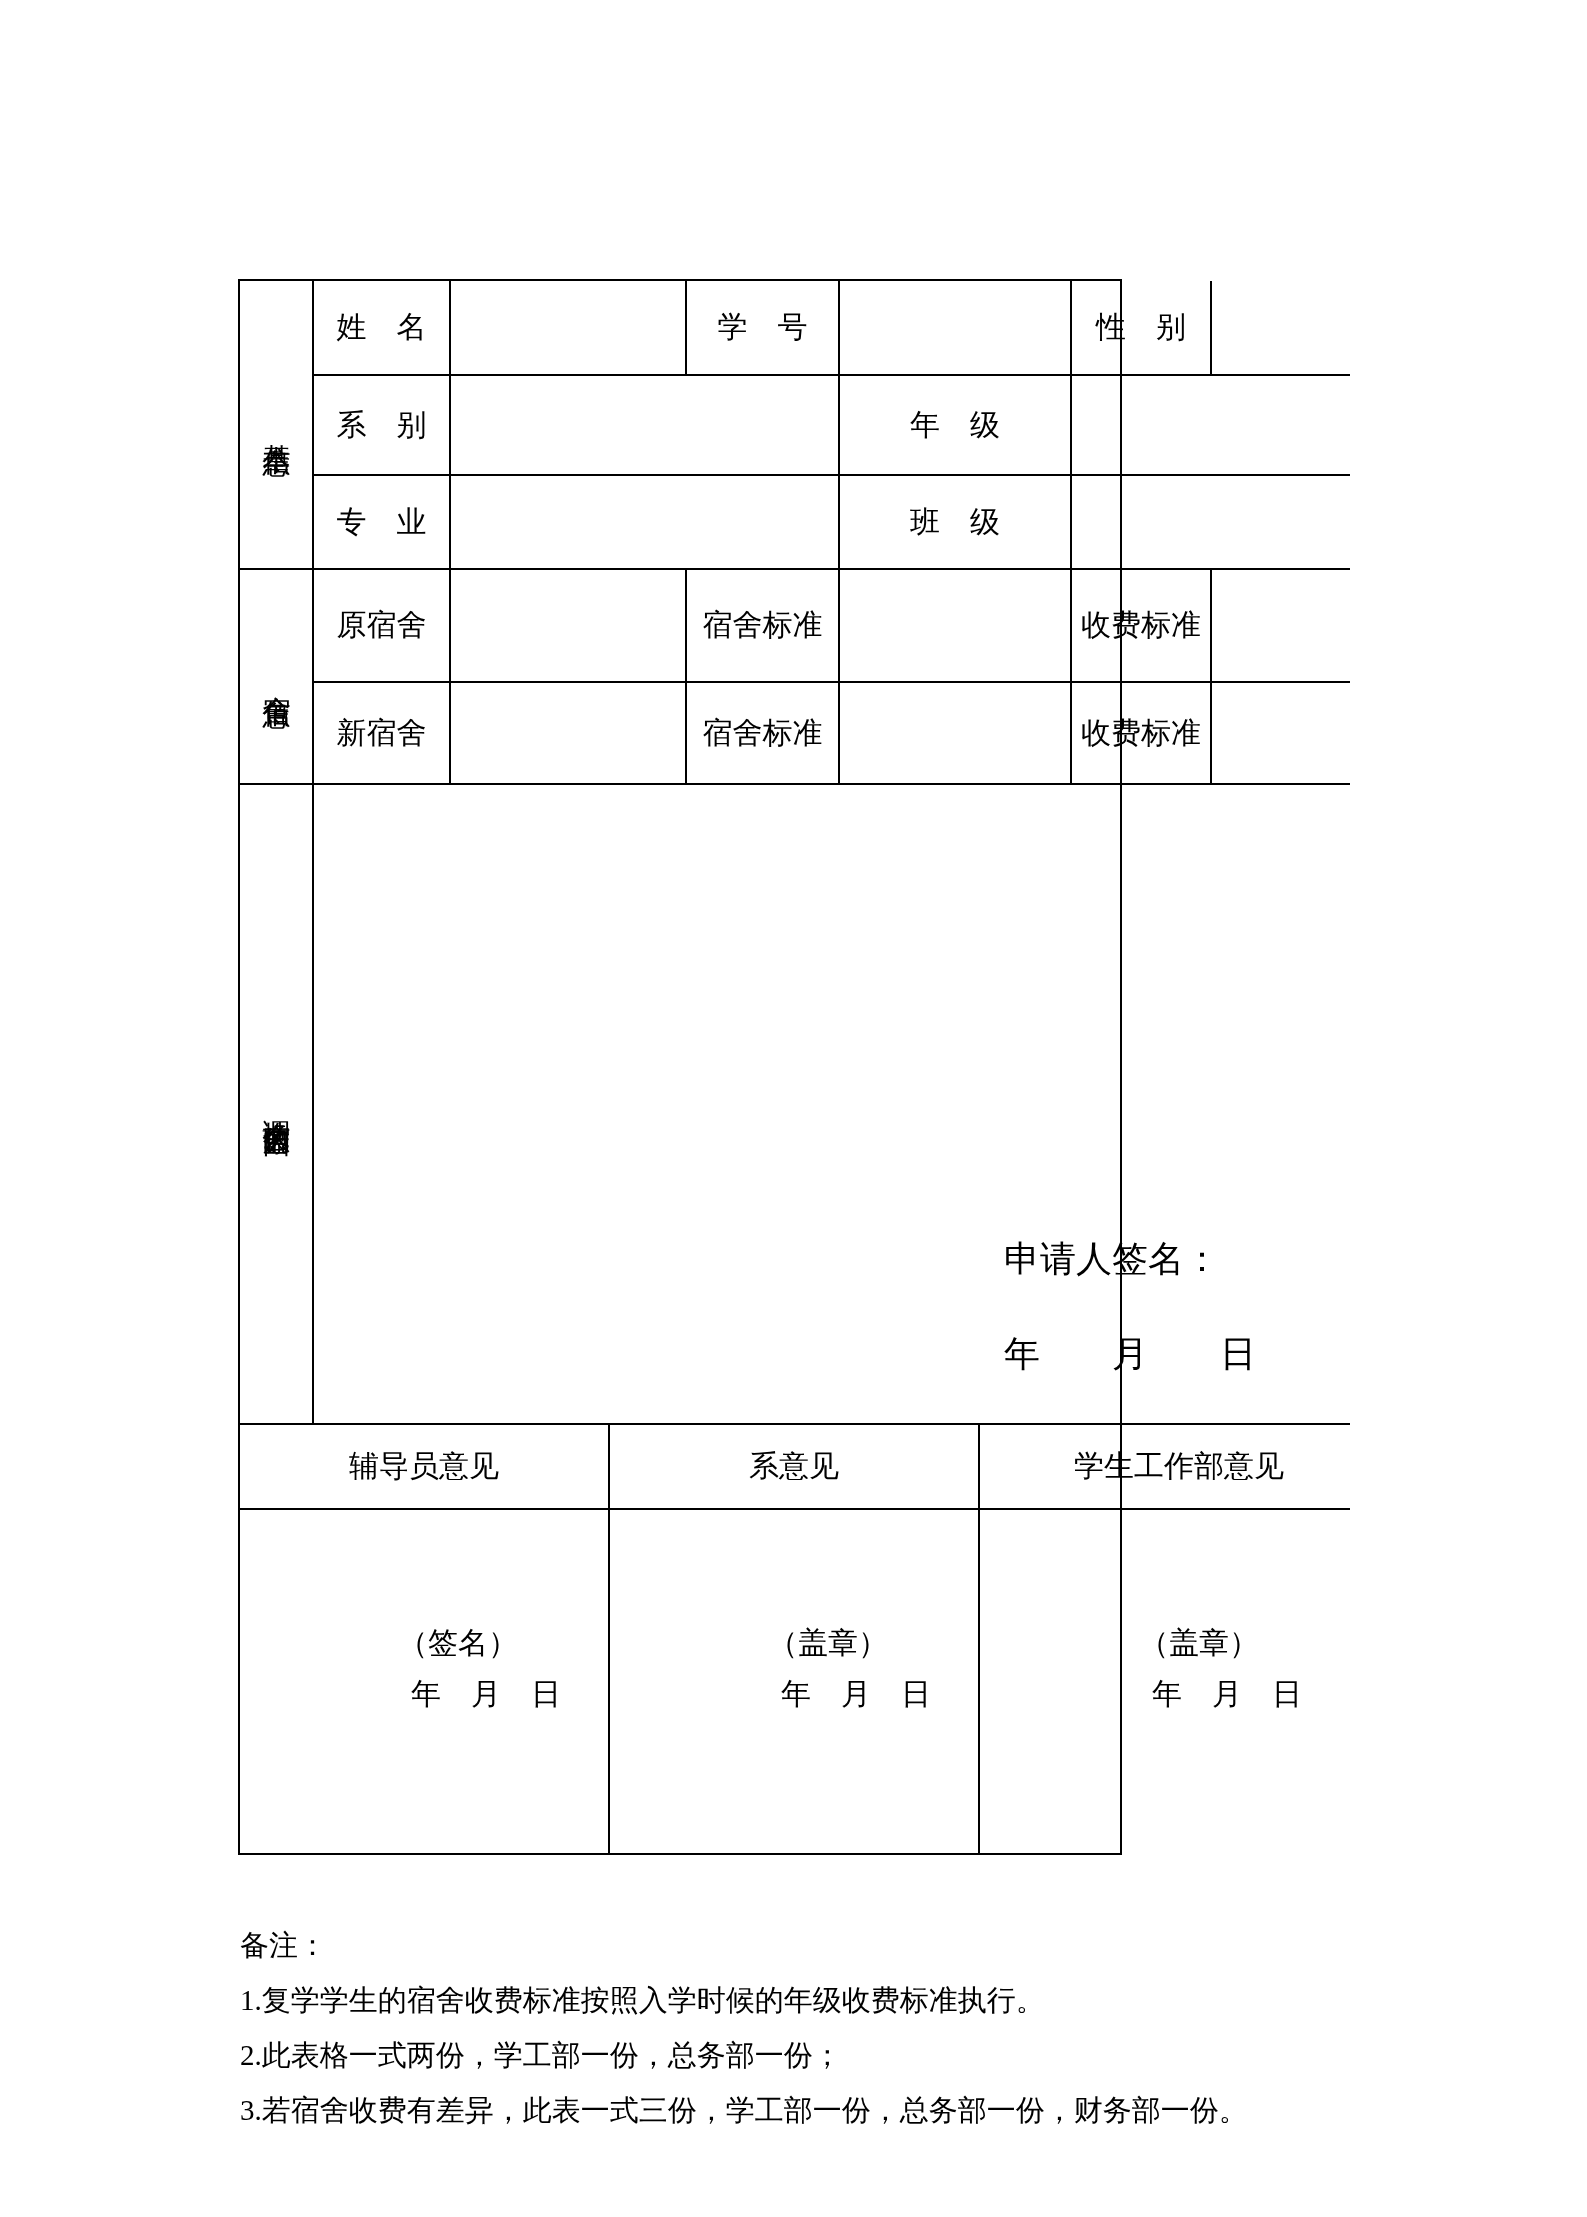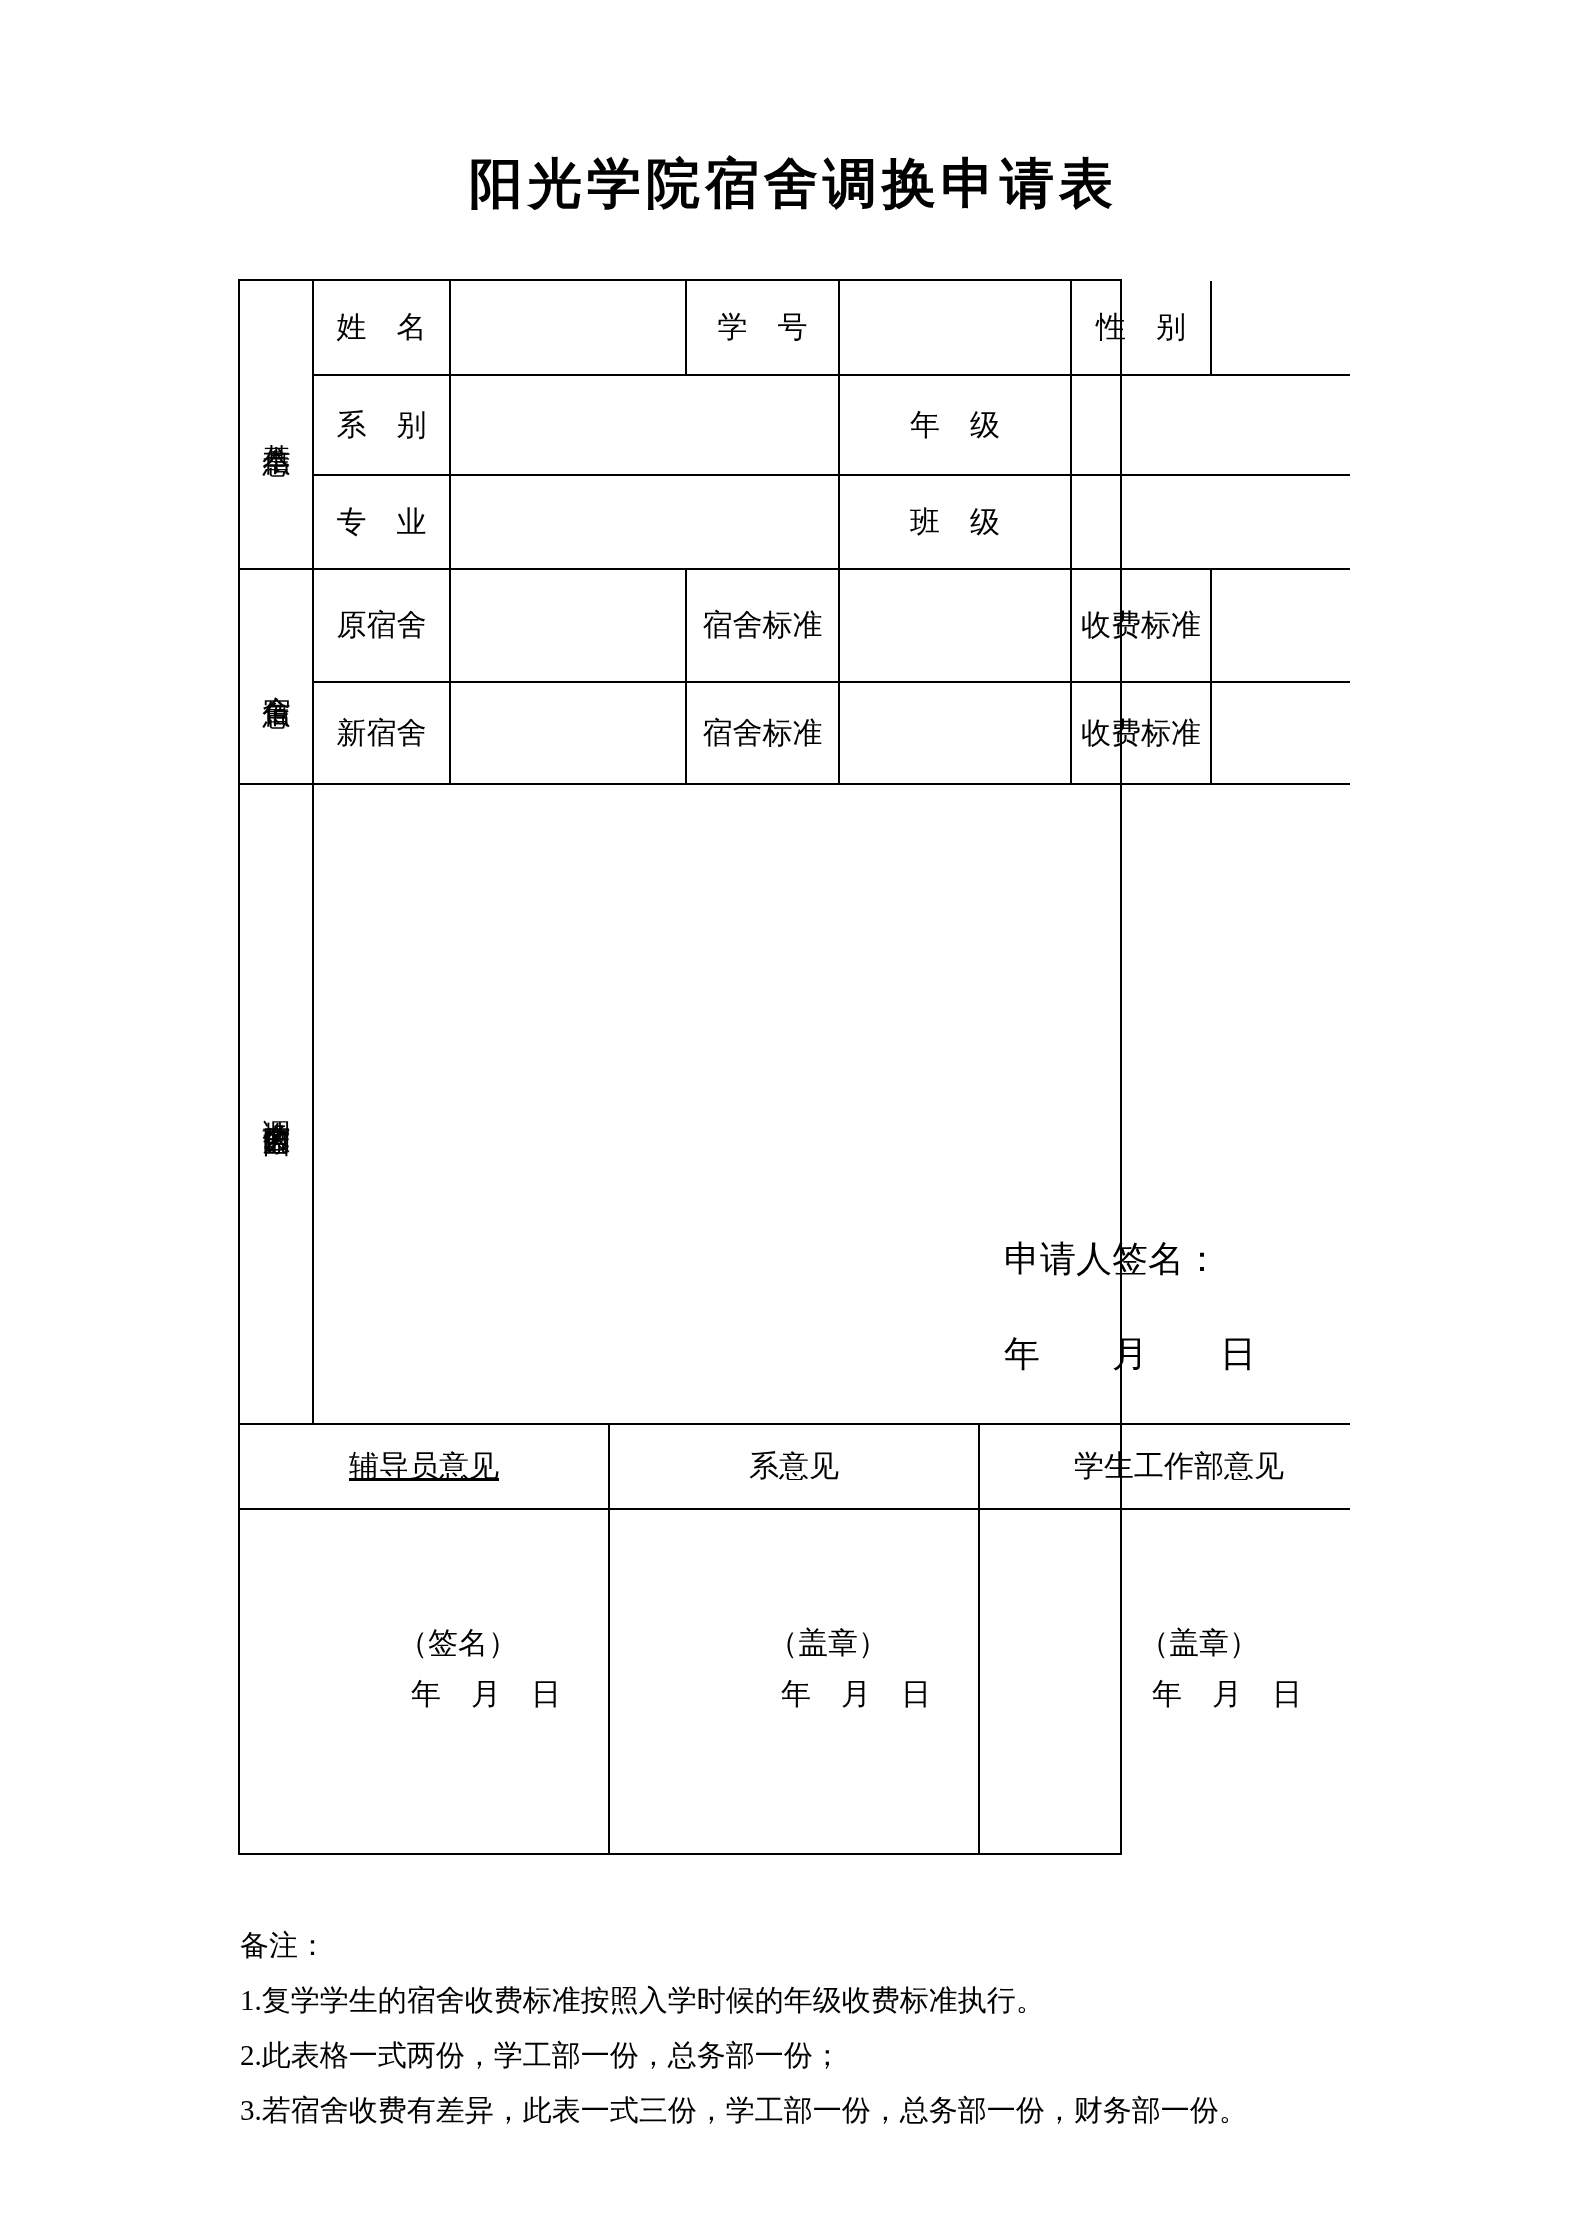--- a/index.html
+++ b/index.html
@@ -73,21 +73,20 @@
     font-size:29px;
     line-height:55px;
     white-space:nowrap;
   }
 </style>
 </head>
 <body>
 
 <div class="page">
 
-  <div class="doc-title">阳光学院宿舍调换申请表</div>
 
   <div class="form-grid">
 
     <div class="c vlab" style="grid-area:1/1/4/2;">
         <span>基本信息</span>
       </div>
 
     <div class="c" style="grid-area:1/2/2/3;">姓　名</div>
     <div class="c" style="grid-area:1/3/2/5;"></div>
     <div class="c" style="grid-area:1/5/2/6;">学　号</div>
@@ -127,21 +126,21 @@
         <span>调换宿舍的原因</span>
       </div>
     <div class="c er reason-cell" style="grid-area:6/2/7/10;">
       <span></span>
       <div class="applicant-block">
         <div>申请人签名：</div>
         <div class="applicant-date">年　　月　　日</div>
       </div>
     </div>
 
-    <div class="c" style="grid-area:7/1/8/4;text-decoration:underline;">辅导员意见</div>
+    <div class="c" style="grid-area:7/1/8/4;">辅导员意见</div>
     <div class="c" style="grid-area:7/4/8/7;">系意见</div>
     <div class="c er" style="grid-area:7/7/8/10;padding-left:28px;">学生工作部意见</div>
 
     <div class="c eb op-body" style="grid-area:8/1/9/4;">
       <span></span>
       <div class="op-sign">（签名）</div>
       <div class="op-date">年　月　日</div>
     </div>
     <div class="c eb op-body" style="grid-area:8/4/9/7;">
       <span></span>

